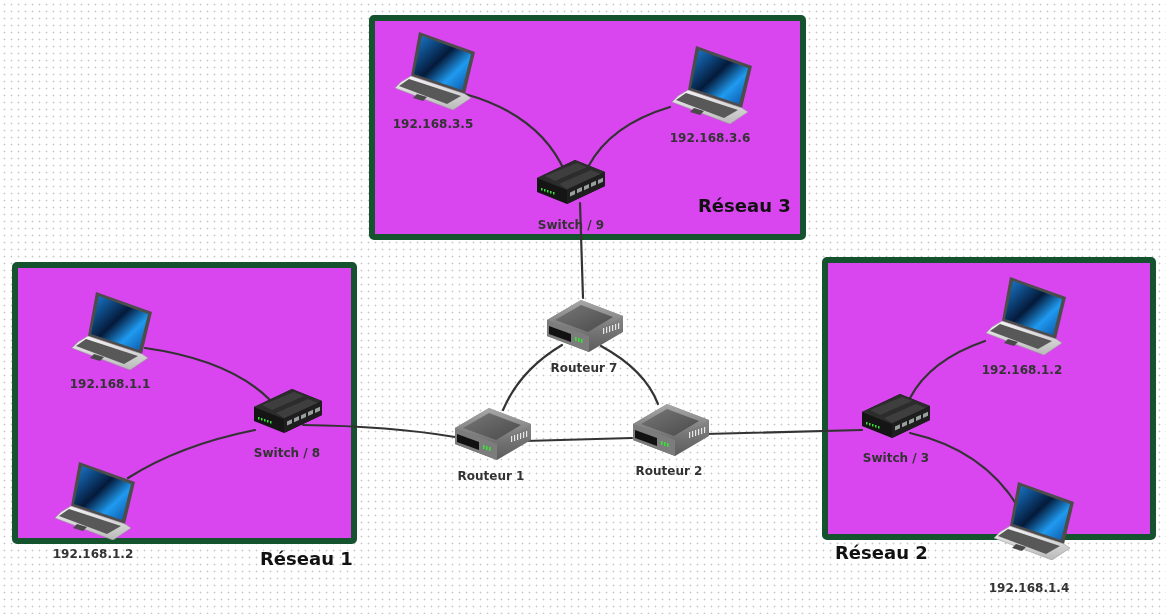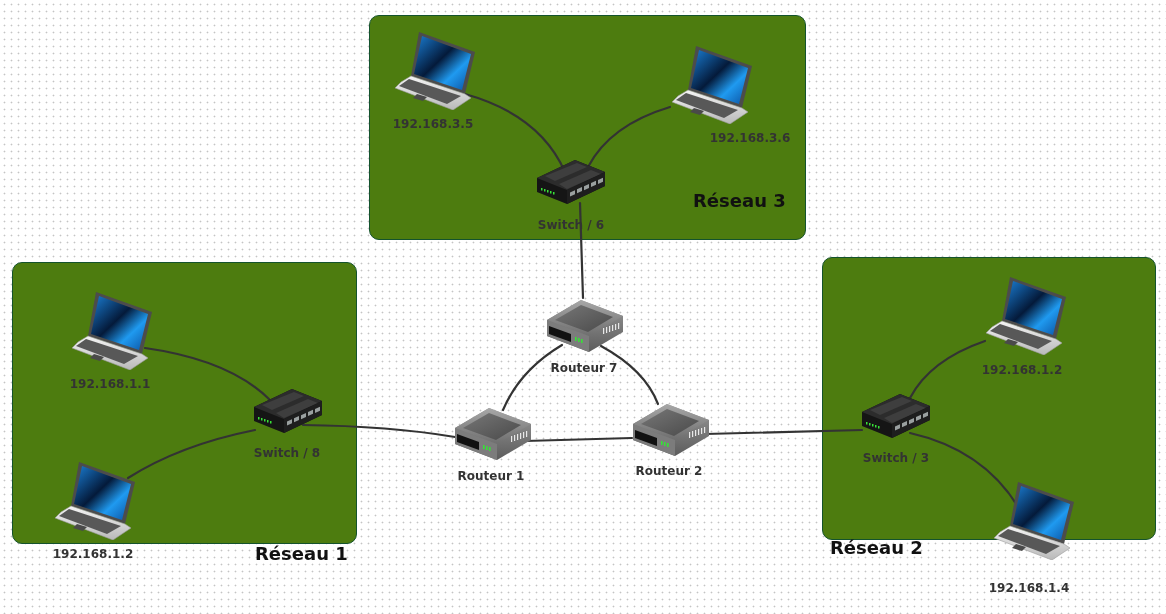--- a/index.html
+++ b/index.html
@@ -5,21 +5,21 @@
   html, body { margin:0; padding:0; }
   body {
     width:1166px; height:614px; position:relative; overflow:hidden;
     background-color:#ffffff;
     background-image: radial-gradient(circle, #c4c4c4 0.8px, transparent 1.1px);
     background-size: 7px 7px;
     background-position: 1px 1px;
     font-family: "DejaVu Sans", sans-serif;
   }
   .net-box {
-    position:absolute; background:#4d7c0f; border:1px solid #14532d; border-radius:10px;
+    position:absolute; background:#d946ef; border:6px solid #14532d; border-radius:5px;
     box-sizing:border-box;
   }
   #box3 { left:369px; top:15px; width:437px; height:225px; }
   #box1 { left:12px; top:262px; width:345px; height:282px; }
   #box2 { left:822px; top:257px; width:334px; height:283px; }
   .net-title {
     position:absolute; font-weight:bold; font-size:18px; color:#111; white-space:nowrap;
   }
   .lbl {
     position:absolute; font-weight:bold; font-size:12px; color:#333; white-space:nowrap;
@@ -134,25 +134,25 @@
   </g>
 </svg>
 
 <svg class="dev" style="left:391px;top:30px" width="84" height="80">
     <use href="#laptop"></use>
   </svg>
 <span class="lbl" style="left:433px;top:117px">192.168.3.5</span>
 <svg class="dev" style="left:668px;top:44px" width="84" height="80">
     <use href="#laptop"></use>
   </svg>
-<span class="lbl" style="left:750px;top:131px">192.168.3.6</span>
+<span class="lbl" style="left:710px;top:131px">192.168.3.6</span>
 <svg class="dev" style="left:535px;top:158px" width="72" height="48">
     <use href="#switch"></use>
   </svg>
-<span class="lbl" style="left:571px;top:218px">Switch / 6</span>
+<span class="lbl" style="left:571px;top:218px">Switch / 9</span>
 
 <svg class="dev" style="left:68px;top:290px" width="84" height="80">
     <use href="#laptop"></use>
   </svg>
 <span class="lbl" style="left:110px;top:377px">192.168.1.1</span>
 <svg class="dev" style="left:51px;top:460px" width="84" height="80">
     <use href="#laptop"></use>
   </svg>
 <span class="lbl" style="left:93px;top:547px">192.168.1.2</span>
 <svg class="dev" style="left:252px;top:387px" width="72" height="48">

